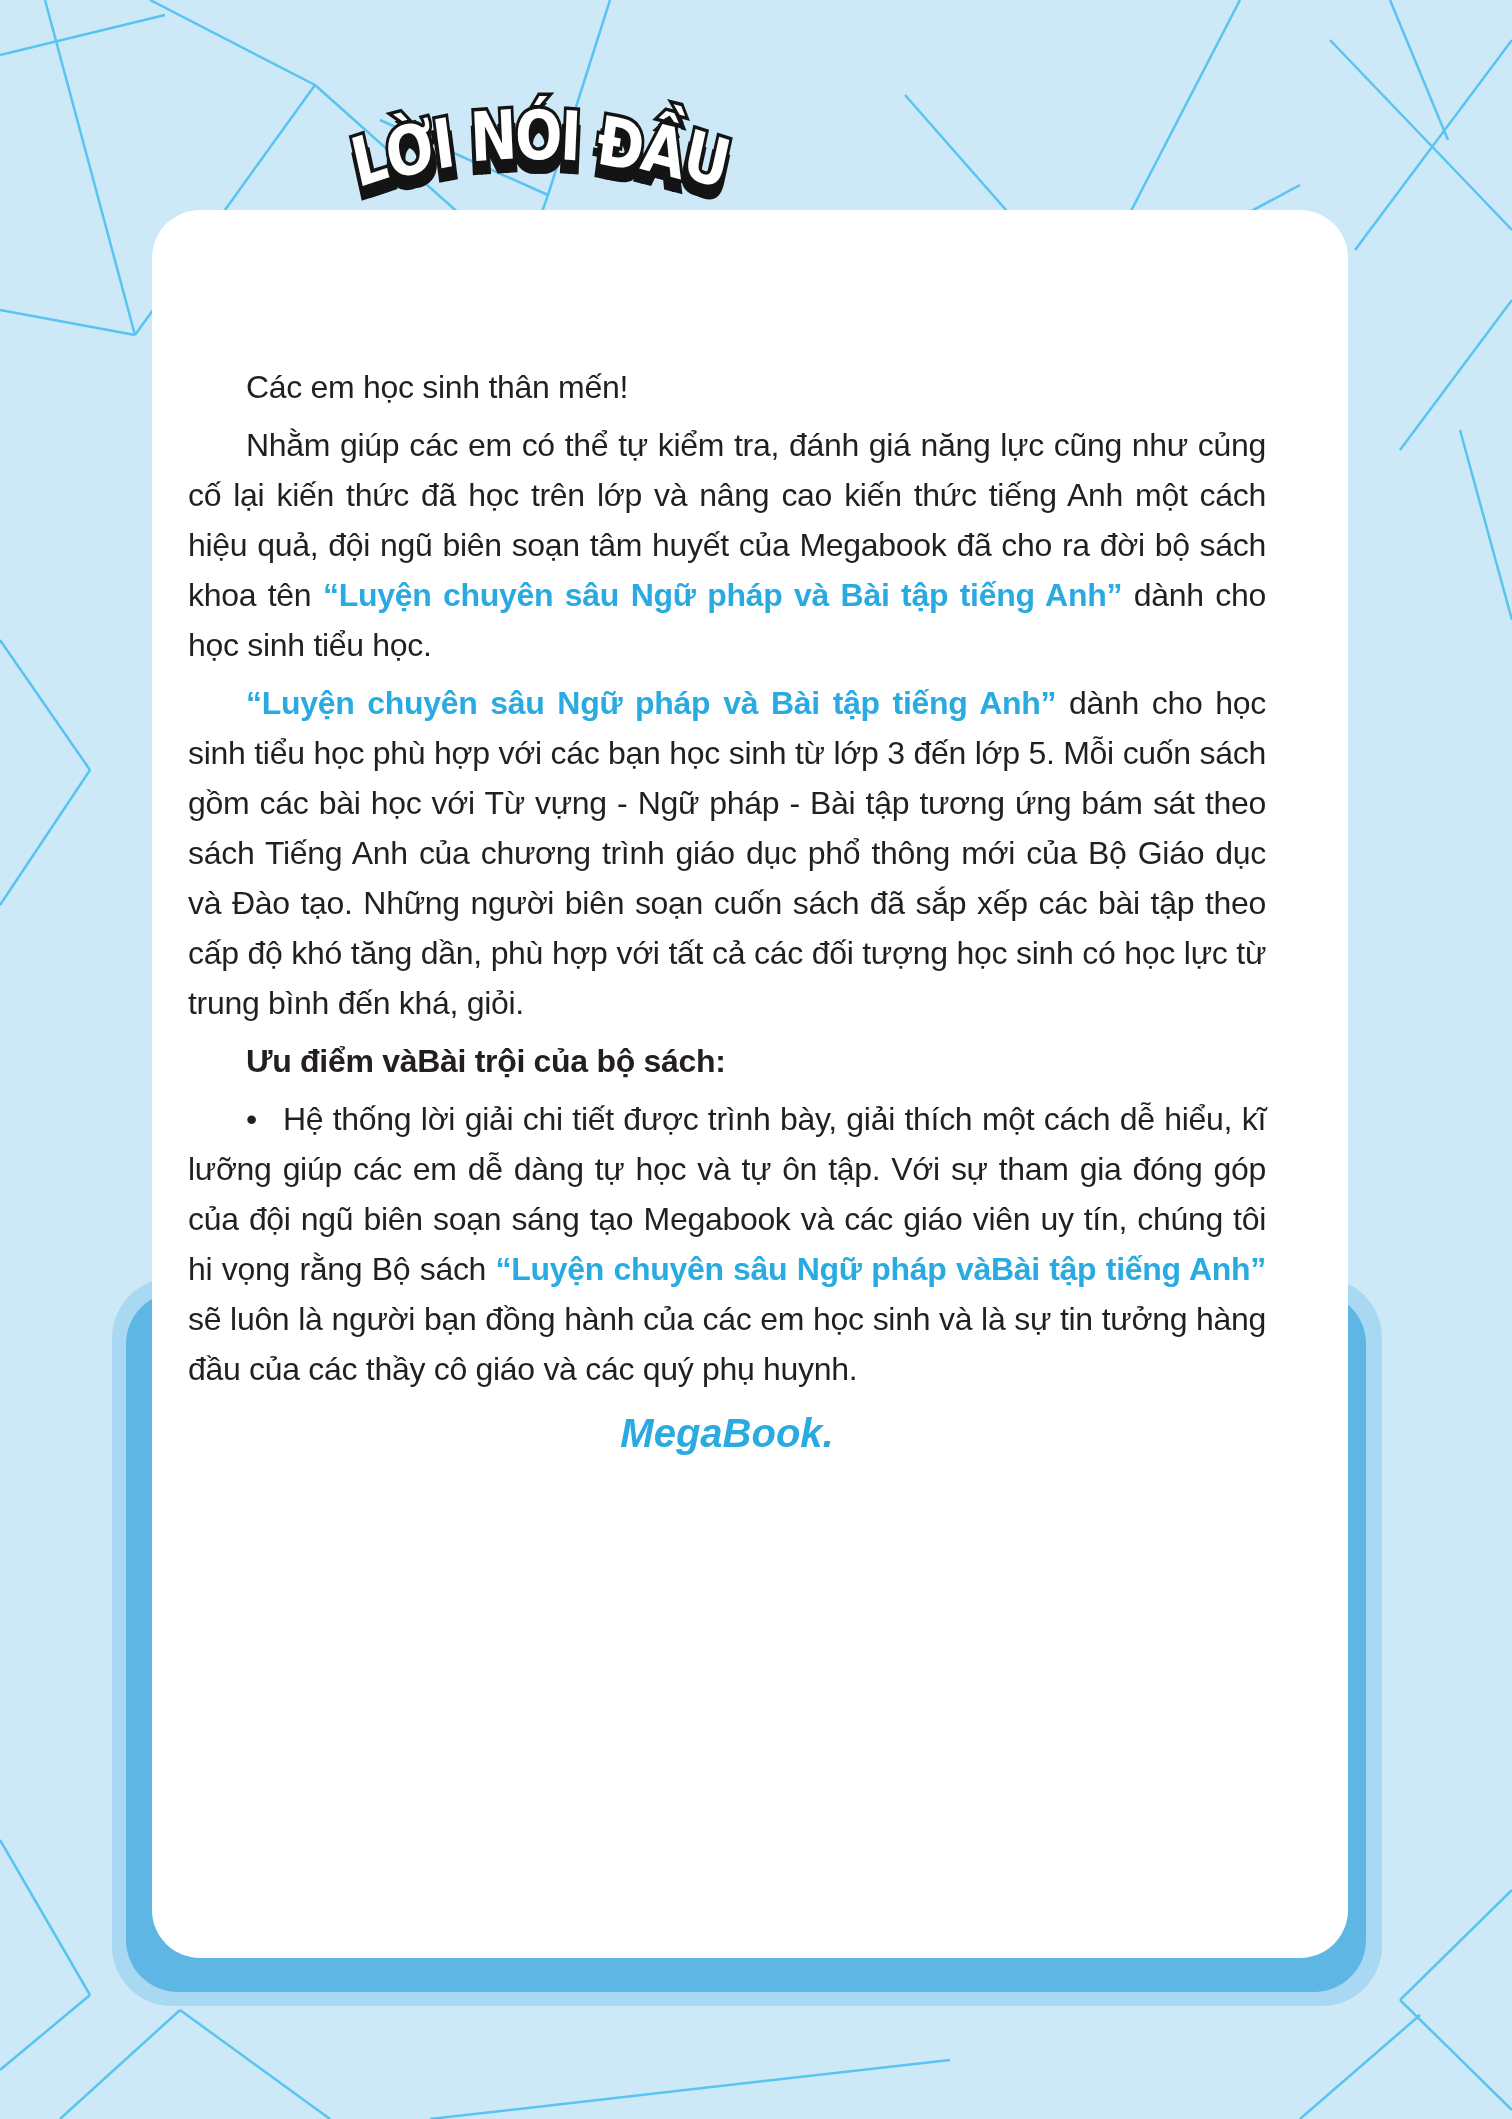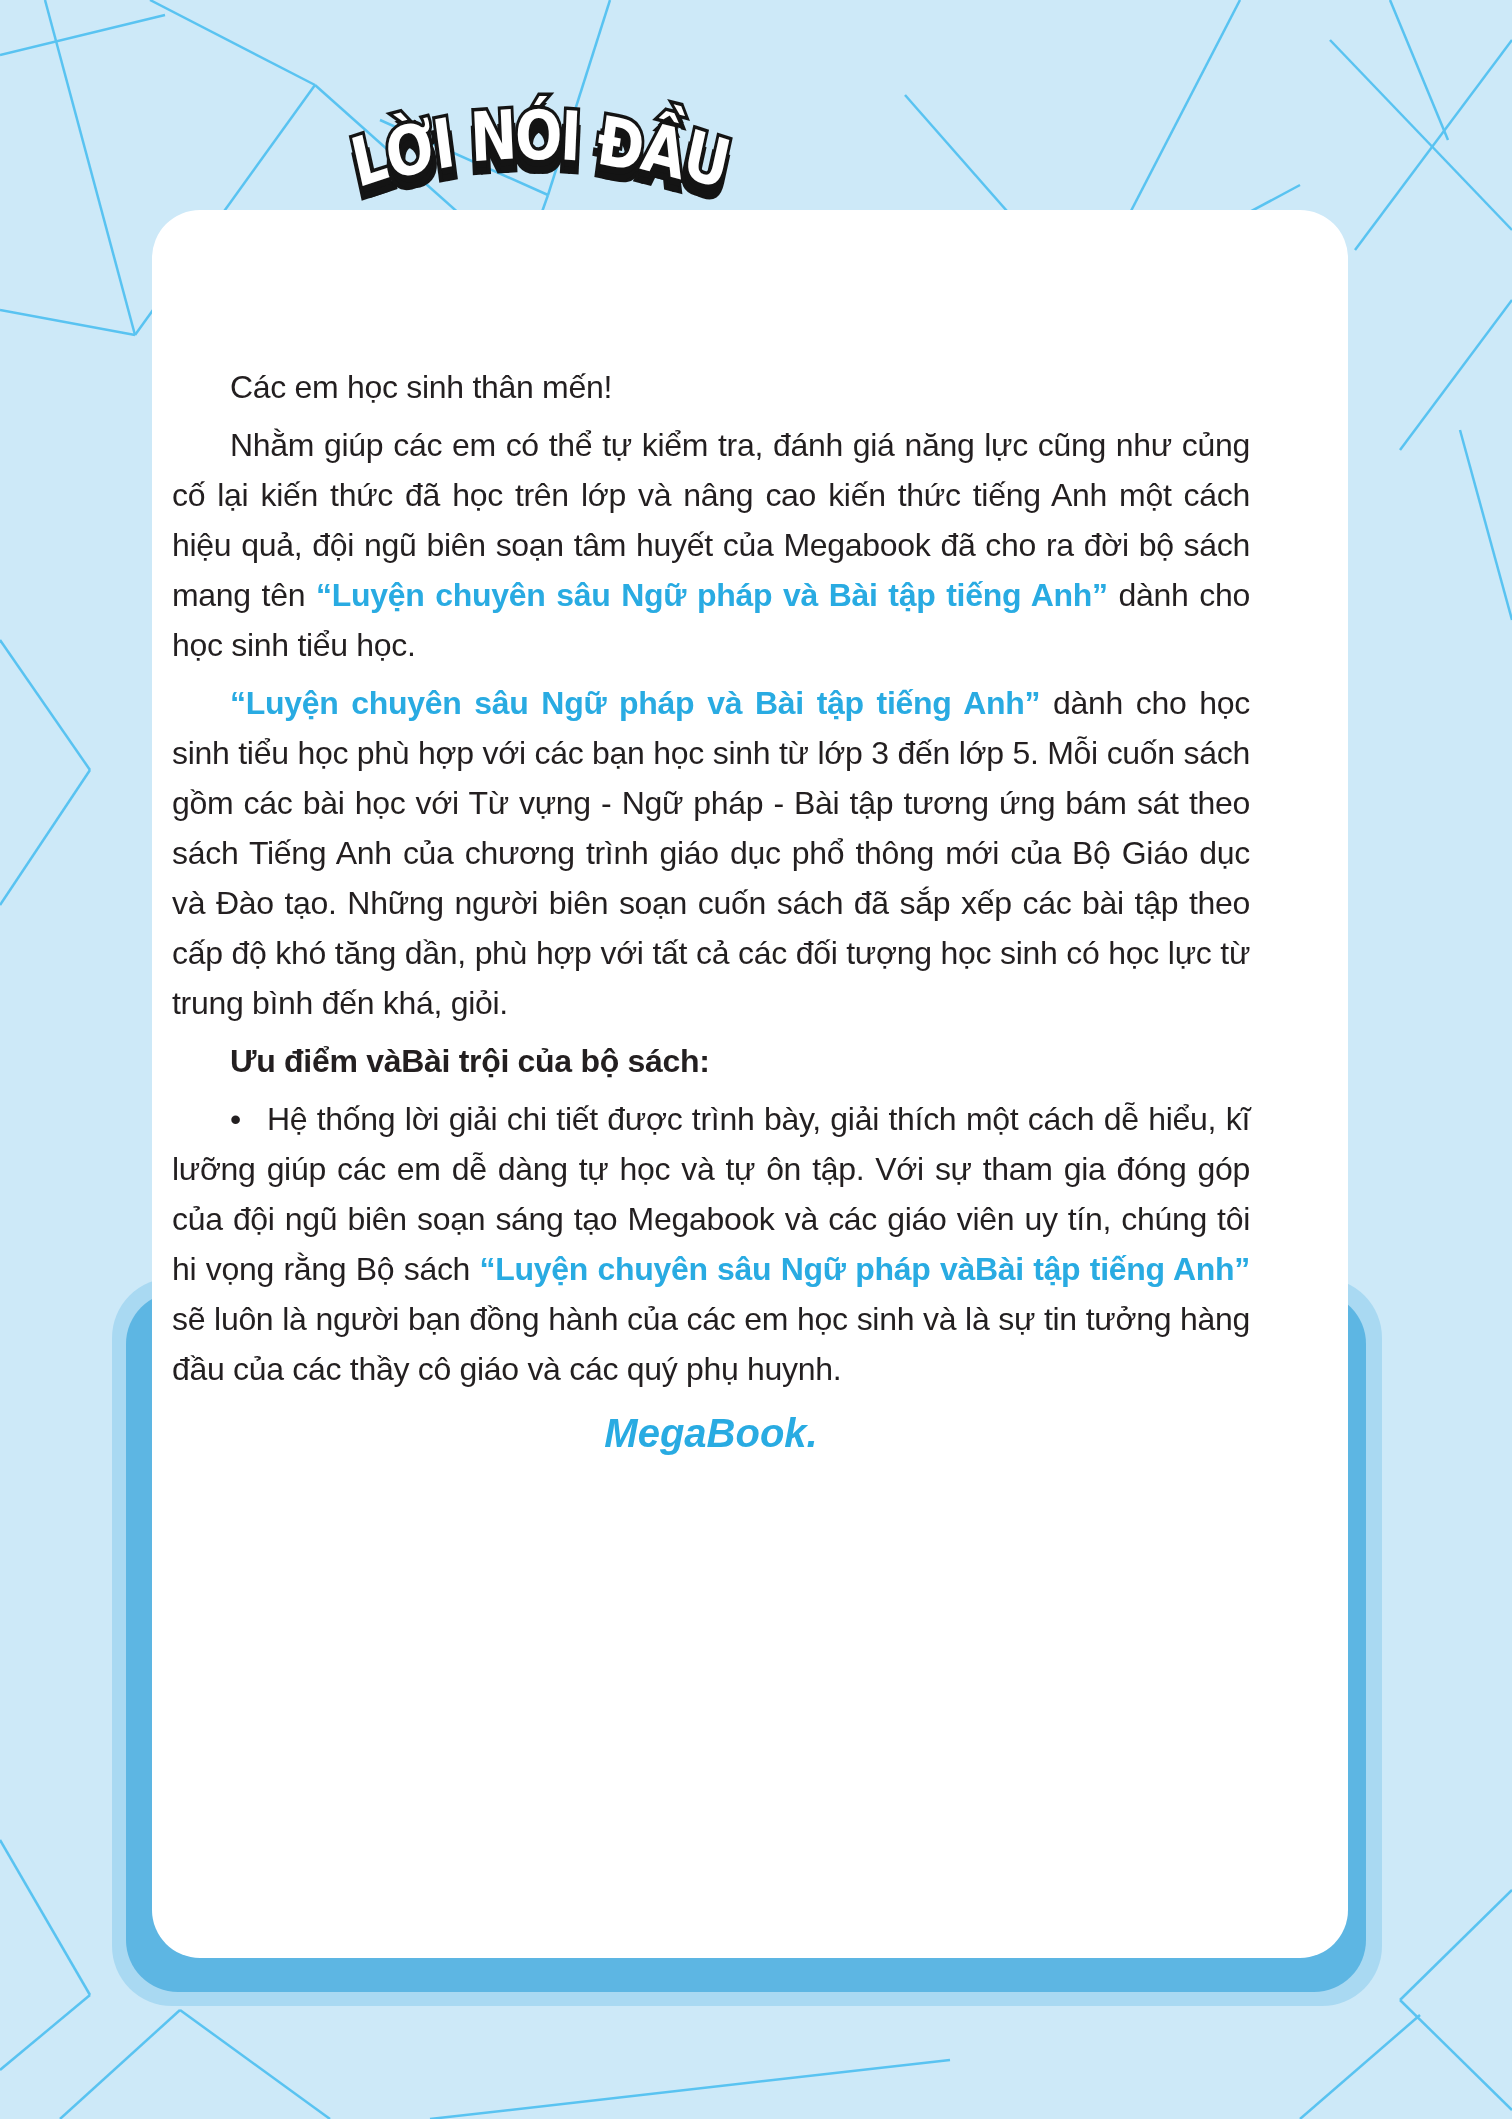--- a/index.html
+++ b/index.html
@@ -40,21 +40,21 @@
     -webkit-text-stroke:7px #141414;
     paint-order:stroke fill;
     text-shadow:
       0 7px 0 #141414,
       0 13px 0 #141414,
       5px 14px 0 #141414,
       -5px 14px 0 #141414;
   }
 
   .content{
-    position:absolute;left:172px;top:362px;width:1078px;
+    position:absolute;left:188px;top:362px;width:1078px;
     font-size:32px;line-height:50px;letter-spacing:-0.3px;
     color:#231f20;
     text-align:justify;
   }
   .para{margin:0 0 8px 0;text-indent:58px;}
   .hl{color:#29abe2;font-weight:bold;}
   .bold{font-weight:bold;}
   .bullet{display:inline-block;margin-right:26px;text-indent:0;}
   .signature{
     margin:14px 0 0 0;text-align:center;
@@ -99,21 +99,21 @@
 
 <div class="outer-ring"></div>
 <div class="frame"></div>
 <div class="card"></div>
 
 <div class="title"><span class="arc-letter" style="transform: translateY(24px) rotate(-15deg);">L</span><span class="arc-letter" style="transform: translateY(15.36px) rotate(-12deg);">Ờ</span><span class="arc-letter" style="transform: translateY(8.64px) rotate(-9deg);">I</span><span class="arc-letter" style="transform: translateY(3.84px) rotate(-6deg);"> </span><span class="arc-letter" style="transform: translateY(0.96px) rotate(-3deg);">N</span><span class="arc-letter" style="transform: translateY(0px) rotate(0deg);">Ó</span><span class="arc-letter" style="transform: translateY(0.96px) rotate(3deg);">I</span><span class="arc-letter" style="transform: translateY(3.84px) rotate(6deg);"> </span><span class="arc-letter" style="transform: translateY(8.64px) rotate(9deg);">Đ</span><span class="arc-letter" style="transform: translateY(15.36px) rotate(12deg);">Ầ</span><span class="arc-letter" style="transform: translateY(24px) rotate(15deg);">U</span></div>
 
 <div class="content">
   <p class="para">Các em học sinh thân mến!</p>
 
-  <p class="para"><span>Nhằm giúp các em có thể tự kiểm tra, đánh giá năng lực cũng như củng cố lại kiến thức đã học trên lớp và nâng cao kiến thức tiếng Anh một cách hiệu quả, đội ngũ biên soạn tâm huyết của Megabook đã cho ra đời bộ sách mang tên </span><span class="hl">“Luyện chuyên sâu Ngữ pháp và Bài tập tiếng Anh”</span><span> dành cho học sinh tiểu học.</span></p>
+  <p class="para"><span>Nhằm giúp các em có thể tự kiểm tra, đánh giá năng lực cũng như củng cố lại kiến thức đã học trên lớp và nâng cao kiến thức tiếng Anh một cách hiệu quả, đội ngũ biên soạn tâm huyết của Megabook đã cho ra đời bộ sách khoa tên </span><span class="hl">“Luyện chuyên sâu Ngữ pháp và Bài tập tiếng Anh”</span><span> dành cho học sinh tiểu học.</span></p>
 
   <p class="para"><span class="hl">“Luyện chuyên sâu Ngữ pháp và Bài tập tiếng Anh”</span><span> dành cho học sinh tiểu học phù hợp với các bạn học sinh từ lớp 3 đến lớp 5. Mỗi cuốn sách gồm các bài học với Từ vựng - Ngữ pháp - Bài tập tương ứng bám sát theo sách Tiếng Anh của chương trình giáo dục phổ thông mới của Bộ Giáo dục và Đào tạo. Những người biên soạn cuốn sách đã sắp xếp các bài tập theo cấp độ khó tăng dần, phù hợp với tất cả các đối tượng học sinh có học lực từ trung bình đến khá, giỏi.</span></p>
 
   <p class="para bold">Ưu điểm vàBài trội của bộ sách:</p>
 
 
 
   <p class="para"><span class="bullet">•</span><span>Hệ thống lời giải chi tiết được trình bày, giải thích một cách dễ hiểu, kĩ lưỡng giúp các em dễ dàng tự học và tự ôn tập. Với sự tham gia đóng góp của đội ngũ biên soạn sáng tạo Megabook và các giáo viên uy tín, chúng tôi hi vọng rằng Bộ sách </span><span class="hl">“Luyện chuyên sâu Ngữ pháp vàBài tập tiếng Anh”</span><span> sẽ luôn là người bạn đồng hành của các em học sinh và là sự tin tưởng hàng đầu của các thầy cô giáo và các quý phụ huynh.</span></p>
 
   <p class="signature">MegaBook.</p>

